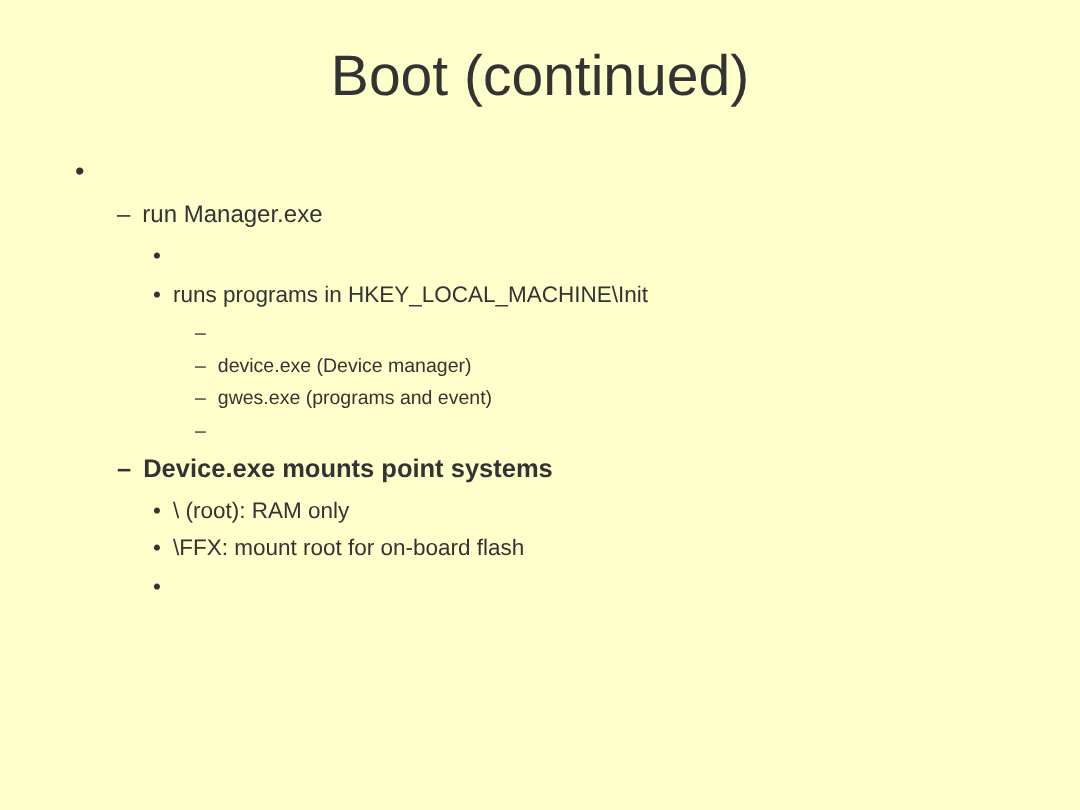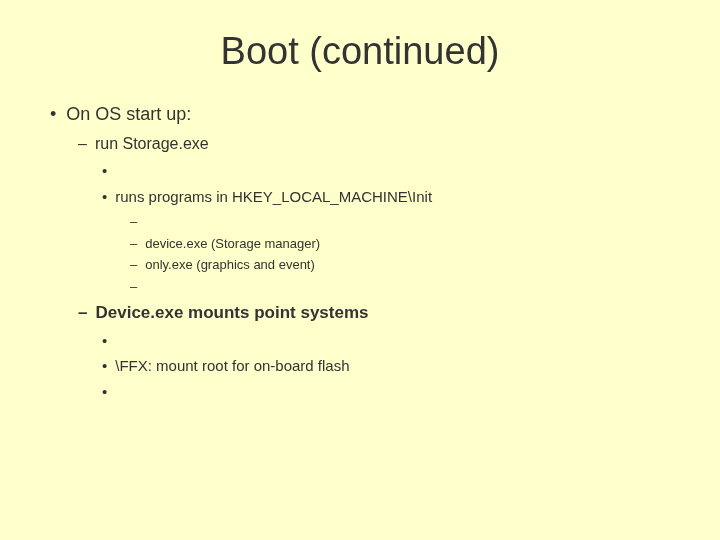--- a/index.html
+++ b/index.html
@@ -139,63 +139,63 @@
 </head>
 <body>
 
 <div class="slide">
   <div class="title">Boot (continued)</div>
 
   <div class="content">
 
     <div class="bullet-main">
       <span class="bullet-dot">•</span>
-      <span>On OS start up:</span>
     </div>
 
     <div class="dash-item">
       <span class="dash">–</span>
-      <span>run Storage.exe</span>
+      <span>run Manager.exe</span>
     </div>
 
     <ul class="sub-bullets">
       <li>
         <span class="bullet-dot">•</span>
       </li>
       <li>
         <span class="bullet-dot">•</span>
         <span>runs programs in HKEY_LOCAL_MACHINE\Init</span>
       </li>
     </ul>
 
     <ul class="sub-sub-list">
       <li>
         <span class="dash">–</span>
       </li>
       <li>
         <span class="dash">–</span>
-        <span>device.exe (Storage manager)</span>
-      </li>
-      <li>
-        <span class="dash">–</span>
-        <span>only.exe (graphics and event)</span>
+        <span>device.exe (Device manager)</span>
+      </li>
+      <li>
+        <span class="dash">–</span>
+        <span>gwes.exe (programs and event)</span>
       </li>
       <li>
         <span class="dash">–</span>
       </li>
     </ul>
 
     <div class="dash-item-bold">
       <span class="dash">–</span>
       <span>Device.exe mounts point systems</span>
     </div>
 
     <ul class="sub-bullets-lower">
       <li>
         <span class="bullet-dot">•</span>
+        <span>\ (root):  RAM only</span>
       </li>
       <li>
         <span class="bullet-dot">•</span>
         <span>\FFX:  mount root for on-board flash</span>
       </li>
       <li>
         <span class="bullet-dot">•</span>
       </li>
     </ul>
 

